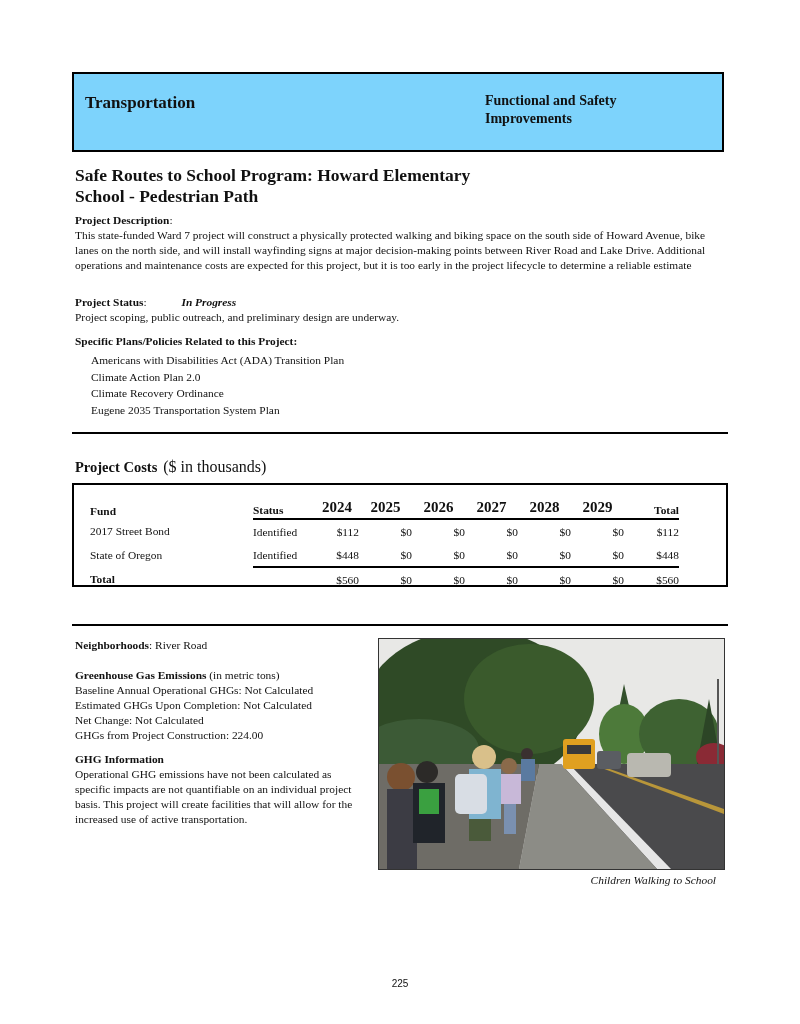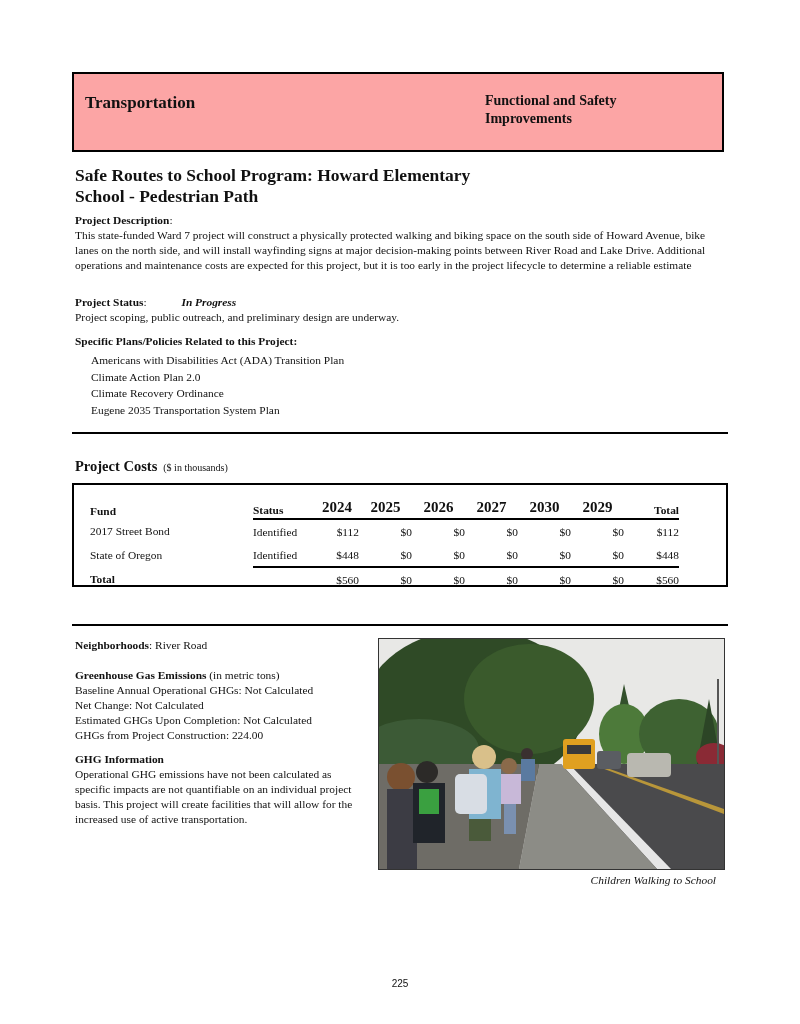--- a/index.html
+++ b/index.html
@@ -1,39 +1,39 @@
 <!DOCTYPE html>
 <html><head>
 <meta charset="utf-8">
 <style>
   html, body { margin: 0; padding: 0; background: #ffffff; }
   body { width: 800px; height: 1024px; position: relative; overflow: hidden;
          font-family: "DejaVu Serif", "Liberation Serif", serif; color: #111; }
   .serif { font-family: "Liberation Serif", "DejaVu Serif", serif; }
 
   .header-box { position: absolute; left: 72px; top: 72px; width: 648px; height: 76px;
-                border: 2px solid #000; background: #fca5a5; }
+                border: 2px solid #000; background: #7dd3fc; }
   .header-left { position: absolute; left: 11px; top: 19px; font-size: 17px; font-weight: bold; }
   .header-right { position: absolute; left: 411px; top: 18px; width: 200px; font-size: 14px;
                   font-weight: bold; line-height: 18px; }
 
   .project-title { position: absolute; left: 75px; top: 165px; width: 420px; font-size: 17.5px;
                    font-weight: bold; line-height: 21px; }
 
   .body-text { font-size: 11.4px; line-height: 15px; }
   .section { position: absolute; left: 75px; width: 650px; }
   .label-bold { font-weight: bold; }
 
   .plans { margin: 3px 0 0 16px; }
   .plans div { line-height: 16.6px; }
 
   .hr { position: absolute; left: 72px; width: 656px; height: 2px; background: #000; }
 
   .capital-title { position: absolute; left: 75px; top: 458px; font-size: 14.5px; font-weight: bold; }
-  .capital-sub { font-size: 10px; font-weight: normal; margin-left: 6px; }
+  .capital-sub { font-size: 16px; font-weight: normal; margin-left: 6px; }
 
   .cost-box { position: absolute; left: 72px; top: 483px; width: 652px; height: 100px; border: 2px solid #000; }
   table.costs { position: absolute; left: 14px; top: 9px; border-collapse: collapse; font-size: 11.4px; }
   table.costs th { font-weight: bold; text-align: left; padding: 0; height: 22px; vertical-align: bottom; padding-bottom: 2px; }
   table.costs th.year { font-size: 15px; text-align: center; }
   table.costs td { padding: 0; height: 23px; }
   table.costs .num { text-align: right; }
   .c-fund { width: 163px; } .c-status { width: 62px; } .c-2024 { width: 44px; }
   .c-y { width: 53px; } .c-total { width: 55px; }
   .rule-bot { border-bottom: 2px solid #000; }
@@ -87,21 +87,21 @@
 <div class="cost-box serif">
   <table class="costs">
     <tbody>
         <tr class="head-row">
       <th class="c-fund fundcell">Fund</th>
       <th class="c-status rule-bot">Status</th>
       <th class="c-2024 year rule-bot">2024</th>
       <th class="c-y year rule-bot">2025</th>
       <th class="c-y year rule-bot">2026</th>
       <th class="c-y year rule-bot">2027</th>
-      <th class="c-y year rule-bot">2030</th>
+      <th class="c-y year rule-bot">2028</th>
       <th class="c-y year rule-bot">2029</th>
       <th class="c-total rule-bot" style="text-align:right;">Total</th>
     </tr>
     <tr>
       <td class="fundcell">2017 Street Bond</td>
       <td>Identified</td>
       <td class="num">$112</td>
       <td class="num">$0</td>
       <td class="num">$0</td>
       <td class="num">$0</td>
@@ -138,22 +138,22 @@
 <div class="hr" style="top:624px;"></div>
 
 <div class="left-col body-text serif">
   <div>
     <span class="label-bold">Neighborhoods</span><span>: </span><span>River Road</span>
   </div>
   <div style="margin-top:15px;">
     <span class="label-bold">Greenhouse Gas Emissions</span>
     <span>(in metric tons)</span>
     <div>Baseline Annual Operational GHGs: Not Calculated</div>
+    <div>Estimated GHGs Upon Completion: Not Calculated</div>
     <div>Net Change: Not Calculated</div>
-    <div>Estimated GHGs Upon Completion: Not Calculated</div>
     <div>GHGs from Project Construction: 224.00</div>
   </div>
   <div style="margin-top:9px;">
     <div class="label-bold">GHG Information</div>
     <div style="width:292px;">Operational GHG emissions have not been calculated as specific impacts are not quantifiable on an individual project basis. This project will create facilities that will allow for the increased use of active transportation.</div>
   </div>
 </div>
 
 <div class="photo">
   <svg width="345" height="230" viewBox="0 0 345 230">

